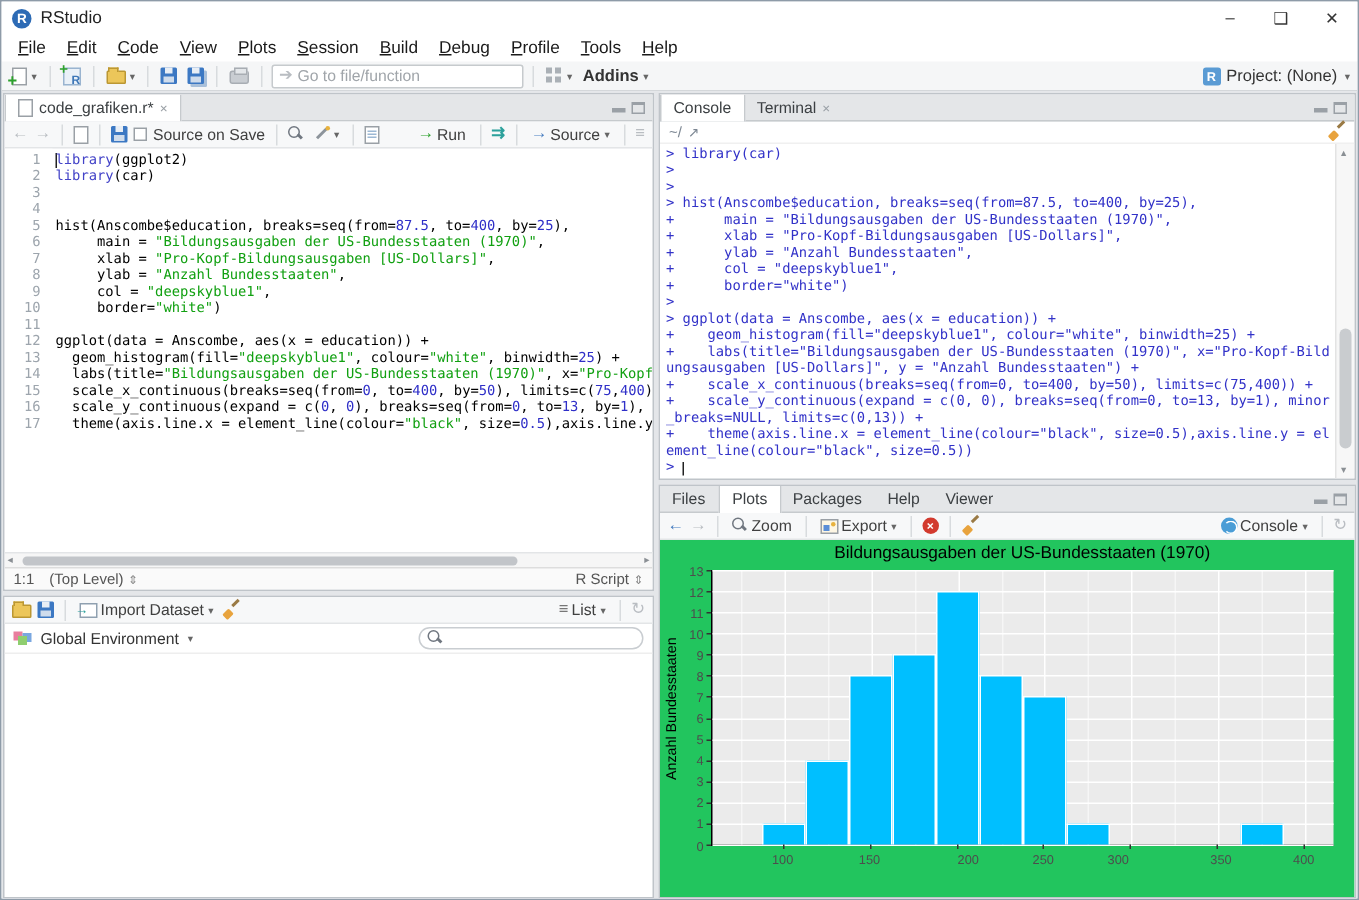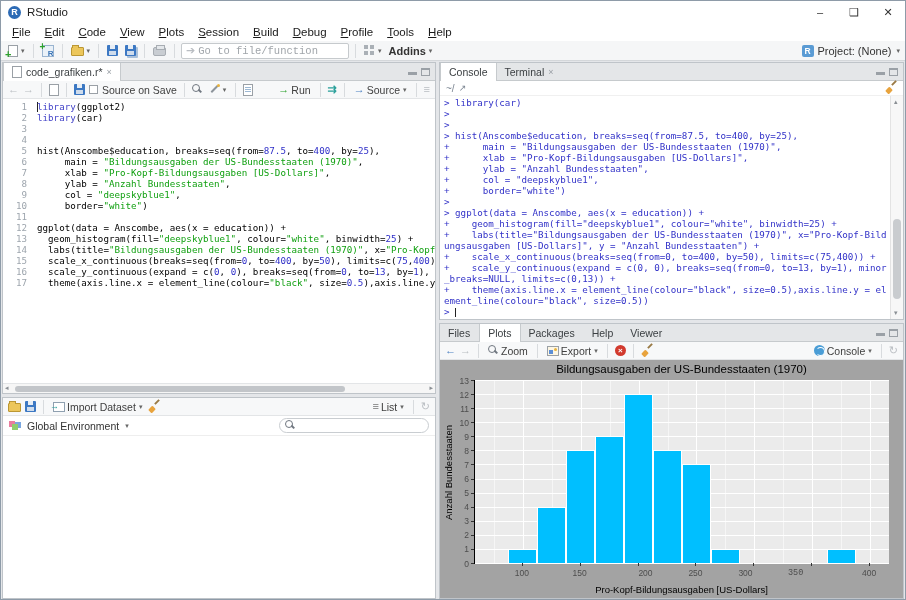--- a/index.html
+++ b/index.html
@@ -62,21 +62,21 @@
   .i-rproj { width:12px; height:12px; border-radius:2px; background:#5a9bd4; color:#fff; font-weight:bold; font-size:8.5px; display:flex; align-items:center; justify-content:center; }
   .i-table-doc { width:10px; height:12px; background:#fff; border:1px solid #9aa0a6; position:relative; }
   .i-table-doc::before { content:""; position:absolute; left:1px; top:2px; width:6px; height:1px; background:#9cb8d4; box-shadow:0 2px #9cb8d4, 0 4px #9cb8d4; }
   .arrow { font-size:11px; line-height:1; }
   .dis { color:#b9bdc2; }
   .grn { color:#2da12d; font-weight:bold; }
   .blu { color:#4a7fc1; font-weight:bold; }
   .teal { color:#2da19c; font-weight:bold; }
 
   .goto-box { display:flex; align-items:center; gap:3px; width:168px; height:16px; background:#fff; border:1px solid #c6cacd; border-radius:2px; padding:0 4px; }
-  .goto-box input { border:none; outline:none; width:130px; font-size:10.5px; color:#444; font-family:Liberation Mono, monospace; background:transparent; }
+  .goto-box input { border:none; outline:none; width:130px; font-size:10.5px; color:#444; font-family:Liberation Sans, sans-serif; background:transparent; }
   .goto-box input::placeholder { color:#a0a5aa; }
   .proj-chooser { margin-left:auto; display:flex; align-items:center; gap:4px; }
 
   
   .workspace { position:relative; height:539px; background:#e4e6e9; }
   .pane { position:absolute; background:#fff; border:1px solid #bfc4c9; display:flex; flex-direction:column; overflow:hidden; }
   #pane-source  { left:1px;  top:1px;   width:434px; height:332px; }
   #pane-env     { left:1px;  top:336px; width:434px; height:202px; }
   #pane-console { left:438px; top:1px;  right:1px;  height:258px; }
   #pane-plots   { left:438px; top:262px; right:1px; height:276px; }
@@ -116,21 +116,21 @@
   .vscroll .thumb { position:absolute; left:2px; top:55%; width:8px; height:36%; background:#c9cccf; border-radius:4px; }
 
   
   .env-scope { height:20px; display:flex; align-items:center; gap:5px; padding:0 6px; font-size:10.5px; color:#333; border-bottom:1px solid #eee; flex:none; }
   .env-search { margin-left:auto; width:150px; height:15px; border:1px solid #c9cdd1; border-radius:8px; display:flex; align-items:center; padding:0 5px; gap:3px; background:#fff; }
   .env-search input { border:none; outline:none; flex:1; font-size:10px; background:transparent; }
   .env-body { flex:1; display:flex; justify-content:center; background:#fff; }
   .env-empty { margin-top:28px; font-size:10.5px; color:#8a8a8a; }
 
   
-  .plot-body { flex:1; position:relative; background:#a3a3a3; font-family:"Liberation Sans",sans-serif; }
+  .plot-body { flex:1; position:relative; background:#22c55e; font-family:"Liberation Sans",sans-serif; }
   .plot-title { position:absolute; top:3px; left:34px; right:14px; text-align:center; font-size:11.5px; color:#000; }
   .plot-panel { position:absolute; left:34px; top:20px; right:14px; bottom:34px; background:#EBEBEB; border-left:1px solid #000; border-bottom:1px solid #000; }
   .gx, .gy { position:absolute; background:#fff; }
   .gx { top:0; bottom:0; width:1px; }
   .gx.minor { opacity:.55; }
   .gy { left:0; right:0; height:1px; }
   .bar { position:absolute; bottom:0; background:#00BFFF; border:1px solid #fff; border-bottom:none; }
   .tick-label { position:absolute; font-size:8.5px; color:#4d4d4d; }
   .tick-mark { position:absolute; background:#333; }
   .plot-xlab { position:absolute; bottom:3px; left:34px; right:14px; text-align:center; font-size:9.5px; color:#000; }
@@ -277,20 +277,26 @@
             <div>15</div>
             <div>16</div>
             <div>17</div>
           </div>
         <div class="code-area" id="code-area"><div><span class="editor-cursor"></span><span class="tok-kw">library</span><span class="tok-pl">(ggplot2)</span></div><div><span class="tok-kw">library</span><span class="tok-pl">(car)</span></div><div>&nbsp;</div><div>&nbsp;</div><div><span class="tok-pl">hist(Anscombe$education, breaks=seq(from=</span><span class="tok-num">87.5</span><span class="tok-pl">, to=</span><span class="tok-num">400</span><span class="tok-pl">, by=</span><span class="tok-num">25</span><span class="tok-pl">),</span></div><div><span class="tok-pl">     main = </span><span class="tok-str">"Bildungsausgaben der US-Bundesstaaten (1970)"</span><span class="tok-pl">,</span></div><div><span class="tok-pl">     xlab = </span><span class="tok-str">"Pro-Kopf-Bildungsausgaben [US-Dollars]"</span><span class="tok-pl">,</span></div><div><span class="tok-pl">     ylab = </span><span class="tok-str">"Anzahl Bundesstaaten"</span><span class="tok-pl">,</span></div><div><span class="tok-pl">     col = </span><span class="tok-str">"deepskyblue1"</span><span class="tok-pl">,</span></div><div><span class="tok-pl">     border=</span><span class="tok-str">"white"</span><span class="tok-pl">)</span></div><div>&nbsp;</div><div><span class="tok-pl">ggplot(data = Anscombe, aes(x = education)) +</span></div><div><span class="tok-pl">  geom_histogram(fill=</span><span class="tok-str">"deepskyblue1"</span><span class="tok-pl">, colour=</span><span class="tok-str">"white"</span><span class="tok-pl">, binwidth=</span><span class="tok-num">25</span><span class="tok-pl">) +</span></div><div><span class="tok-pl">  labs(title=</span><span class="tok-str">"Bildungsausgaben der US-Bundesstaaten (1970)"</span><span class="tok-pl">, x=</span><span class="tok-str">"Pro-Kopf-Bildungsausgaben [US-Dollars]"</span></div><div><span class="tok-pl">  scale_x_continuous(breaks=seq(from=</span><span class="tok-num">0</span><span class="tok-pl">, to=</span><span class="tok-num">400</span><span class="tok-pl">, by=</span><span class="tok-num">50</span><span class="tok-pl">), limits=c(</span><span class="tok-num">75</span><span class="tok-pl">,</span><span class="tok-num">400</span><span class="tok-pl">)) +</span></div><div><span class="tok-pl">  scale_y_continuous(expand = c(</span><span class="tok-num">0</span><span class="tok-pl">, </span><span class="tok-num">0</span><span class="tok-pl">), breaks=seq(from=</span><span class="tok-num">0</span><span class="tok-pl">, to=</span><span class="tok-num">13</span><span class="tok-pl">, by=</span><span class="tok-num">1</span><span class="tok-pl">), minor_breaks=NULL, limits=c(</span></div><div><span class="tok-pl">  theme(axis.line.x = element_line(colour=</span><span class="tok-str">"black"</span><span class="tok-pl">, size=</span><span class="tok-num">0.5</span><span class="tok-pl">),axis.line.y = element_line(colour=</span></div></div>
       </div>
       <div class="hscroll">
         <span class="sb-arrow" style="left:2px;">◂</span>
         <span class="thumb"></span>
         <span class="sb-arrow" style="right:2px;">▸</span>
+      </div>
+      <div class="statusbar">
+        <span>1:1</span>
+        <span class="updown">(Top Level)</span>
+        <span class="spacer"></span>
+        <span class="updown">R Script</span>
       </div>
     </div>
 
     <div class="pane" id="pane-env">
       <div class="pane-toolbar">
         <span class="i-folder"></span>
         <span class="i-save"></span>
         <span class="tsep"></span>
         <span class="icon-btn">
             <span class="i-import"></span>
@@ -432,21 +438,21 @@
             <div class="tick-label" style="left: 66.7692px; top: 208px; width: 30px; text-align: center;">100</div>
             <div class="tick-mark" style="left: 139.671px; top: 203px; width: 1px; height: 3px;"></div>
             <div class="tick-label" style="left: 124.671px; top: 208px; width: 30px; text-align: center;">150</div>
             <div class="tick-mark" style="left: 197.573px; top: 203px; width: 1px; height: 3px;"></div>
             <div class="tick-label" style="left: 182.573px; top: 208px; width: 30px; text-align: right;">200</div>
             <div class="tick-mark" style="left: 255.476px; top: 203px; width: 1px; height: 3px;"></div>
             <div class="tick-label" style="left: 240.476px; top: 208px; width: 30px; text-align: center;">250</div>
             <div class="tick-mark" style="left: 313.378px; top: 203px; width: 1px; height: 3px;"></div>
             <div class="tick-label" style="left: 298.378px; top: 208px; width: 30px; text-align: left;">300</div>
             <div class="tick-mark" style="left: 371.28px; top: 203px; width: 1px; height: 3px;"></div>
-            <div class="tick-label" style="left: 348px; top: 208px; width: 30px;  font-family: Liberation Mono, monospace;">350</div>
+            <div class="tick-label" style="left: 359px; top: 208px; width: 30px; text-align: center;">350</div>
             <div class="tick-mark" style="left: 429.182px; top: 203px; width: 1px; height: 3px;"></div>
             <div class="tick-label" style="left: 414.182px; top: 208px; width: 30px; text-align: center;">400</div>
             <div class="tick-mark" style="left: 31px; top: 203px; width: 3px; height: 1px;"></div>
             <div class="tick-label" style="left: 12px; top: 198.5px; width: 17px; text-align: right;">0</div>
             <div class="tick-mark" style="left: 31px; top: 188.923px; width: 3px; height: 1px;"></div>
             <div class="tick-label" style="left: 12px; top: 184.423px; width: 17px; text-align: right;">1</div>
             <div class="tick-mark" style="left: 31px; top: 174.846px; width: 3px; height: 1px;"></div>
             <div class="tick-label" style="left: 12px; top: 170.346px; width: 17px; text-align: right;">2</div>
             <div class="tick-mark" style="left: 31px; top: 160.769px; width: 3px; height: 1px;"></div>
             <div class="tick-label" style="left: 12px; top: 156.269px; width: 17px; text-align: right;">3</div>
@@ -464,18 +470,17 @@
             <div class="tick-label" style="left: 12px; top: 71.8077px; width: 17px; text-align: right;">9</div>
             <div class="tick-mark" style="left: 31px; top: 62.2308px; width: 3px; height: 1px;"></div>
             <div class="tick-label" style="left: 12px; top: 57.7308px; width: 17px; text-align: right;">10</div>
             <div class="tick-mark" style="left: 31px; top: 48.1538px; width: 3px; height: 1px;"></div>
             <div class="tick-label" style="left: 12px; top: 43.6538px; width: 17px; text-align: right;">11</div>
             <div class="tick-mark" style="left: 31px; top: 34.0769px; width: 3px; height: 1px;"></div>
             <div class="tick-label" style="left: 12px; top: 29.5769px; width: 17px; text-align: right;">12</div>
             <div class="tick-mark" style="left: 31px; top: 20px; width: 3px; height: 1px;"></div>
             <div class="tick-label" style="left: 12px; top: 15.5px; width: 17px; text-align: right;">13</div>
           </div>
-        <div class="plot-xlab">Pro-Kopf-Bildungsausgaben [US-Dollars]</div>
       </div>
     </div>
 
   </div>
 </div>
 
 </body></html>

